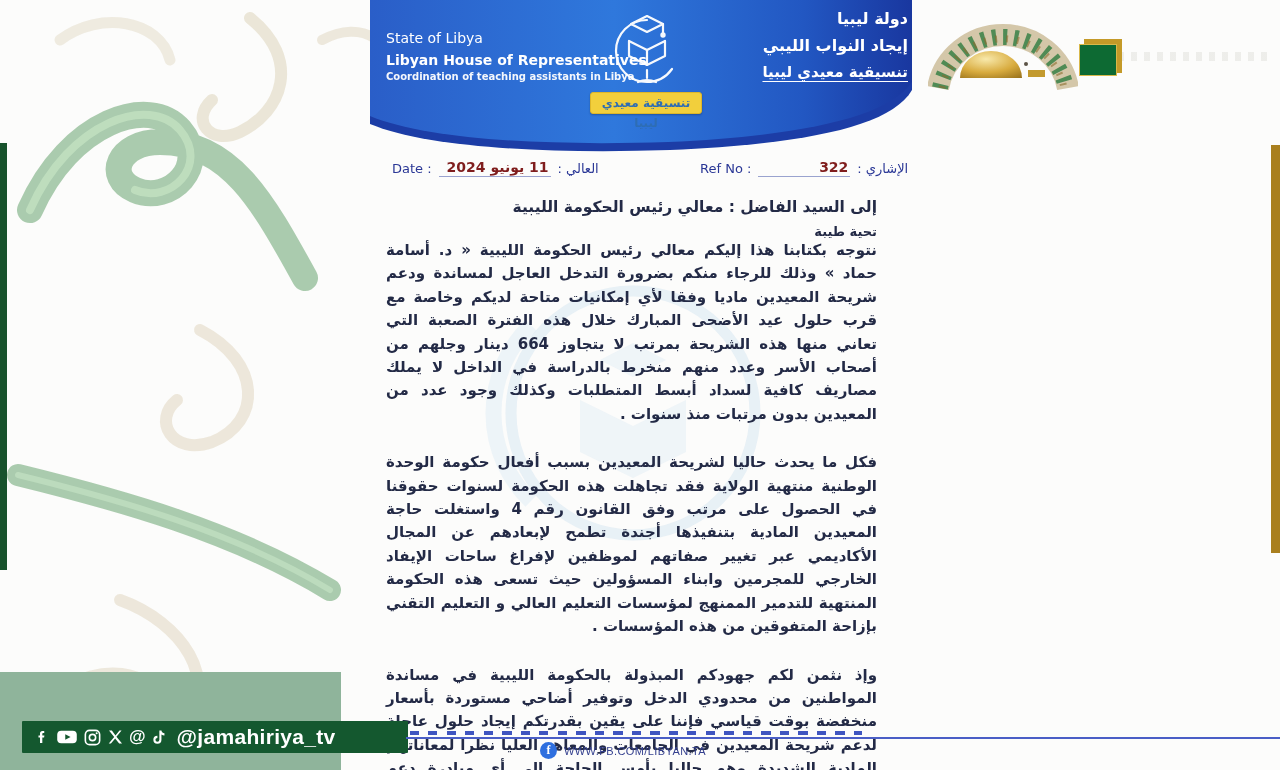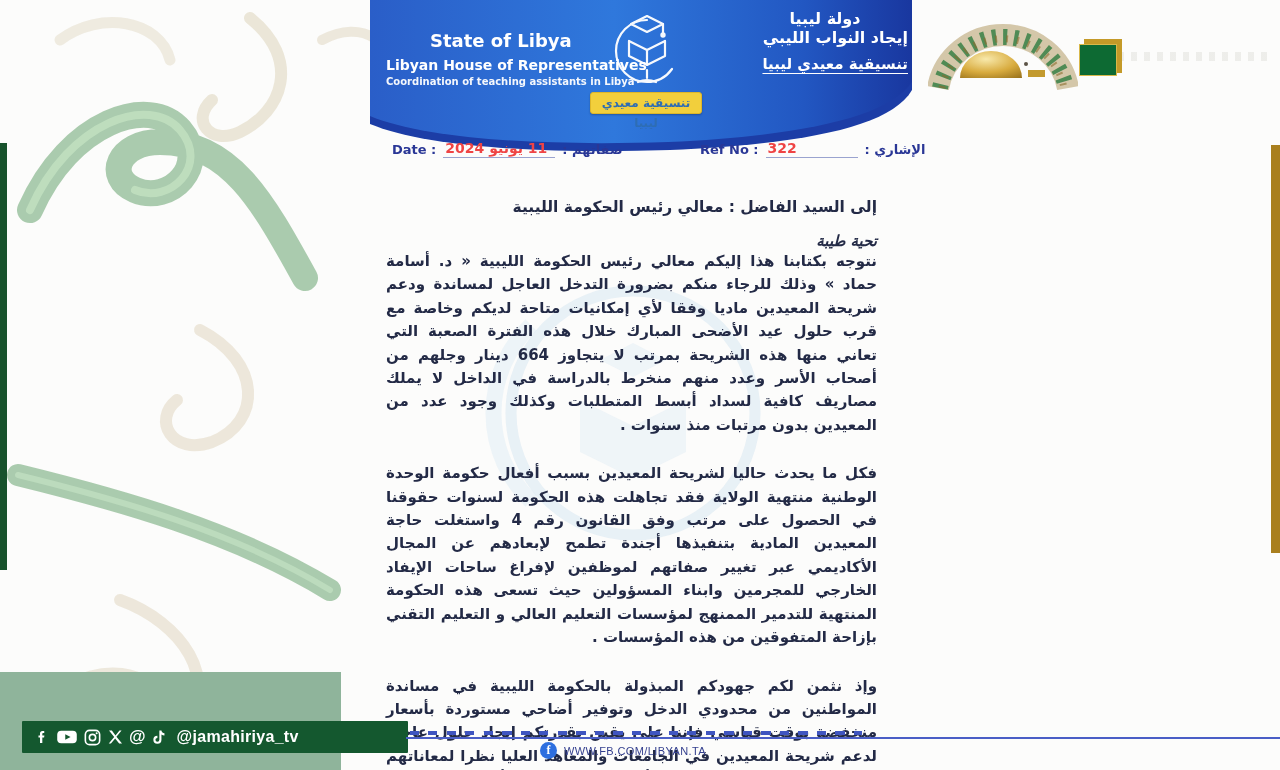--- a/index.html
+++ b/index.html
@@ -13,69 +13,69 @@
 
   
   .wm-left   { position:absolute; left:0; top:0; pointer-events:none; }
   .wm-center { position:absolute; left:468px; top:248px; pointer-events:none; }
   .wm-topright-line { position:absolute; left:1118px; top:52px; width:152px; height:9px; opacity:.45;
     background:repeating-linear-gradient(90deg,#dcdcd6 0 6px, transparent 6px 13px); border-radius:4px; }
 
   
   .banner { position:absolute; left:370px; top:0; width:542px; height:156px; }
   .banner-en { position:absolute; left:386px; top:30px; color:#ffffff; }
-  .banner-en .l1 { font-size:18px; font-weight:bold; margin-bottom:6px;margin-left:44px; }
+  .banner-en .l1 { font-size:14px; font-weight:normal; margin-bottom:6px; }
   .banner-en .l2 { font-size:14px; font-weight:bold; margin-bottom:3px; }
   .banner-en .l3 { font-size:10px; font-weight:600; opacity:.95; }
   .banner-ar { position:absolute; left:742px; top:9px; width:166px; text-align:right;
     direction:rtl; color:#ffffff; }
-  .banner-ar .l1 { font-size:16px; font-weight:bold; margin-bottom:0;text-align:center; }
+  .banner-ar .l1 { font-size:16px; font-weight:bold; margin-bottom:8px; }
   .banner-ar .l2 { font-size:16px; font-weight:bold; margin-bottom:8px; }
   .banner-ar .l3 { font-size:15px; font-weight:bold; text-decoration:underline; text-underline-offset:4px; }
   .banner-logo { position:absolute; left:606px; top:4px; }
   .banner-badge { position:absolute; left:590px; top:92px; width:112px; height:22px;
     background:#f2cf3c; border:1px solid #ddb62a; border-radius:3px; color:#2e6db4;
     font-size:12px; font-weight:bold; text-align:center; line-height:20px; direction:rtl;
     box-shadow:0 1px 2px rgba(0,0,0,.25); }
 
   
   .meta-row { position:absolute; top:141px; left:0; width:1280px; height:34px; }
   .meta-group { position:absolute; display:flex; align-items:flex-end; gap:7px; }
   .meta-date { left:392px; }
   .meta-ref  { left:700px; }
-  .meta-label { font-size:13px; font-weight:bold; color:#2a3796; white-space:nowrap; padding-bottom:1px; }
+  .meta-label { font-size:13px; font-weight:normal; color:#2a3796; white-space:nowrap; padding-bottom:1px; }
   .meta-label.ar { direction:rtl; }
-  .meta-line { display:inline-block; text-align:left; border-bottom:1.6px solid #9aa3cf;
-    font-size:14px; font-weight:bold; color:#ef4444; padding:0 2px 1px 2px; line-height:15px; }
+  .meta-line { display:inline-block; text-align:right; border-bottom:1.6px solid #9aa3cf;
+    font-size:14px; font-weight:bold; color:#7f1d1d; padding:0 2px 1px 2px; line-height:15px;margin-top:19px; }
   .meta-line.date-w { min-width:112px; }
   .meta-line.ref-w  { min-width:92px; }
 
   
   .letter { position:absolute; left:386px; top:198px; width:491px; direction:rtl;
     color:#232a46; }
   .letter .title { font-size:15.5px; font-weight:bold; text-align:right; }
-  .letter .greeting { font-size:15px; font-weight:bold; text-align:right; margin-top:16px;font-style:italic; }
+  .letter .greeting { font-size:13px; font-weight:bold; text-align:right; margin-top:8px; }
   .letter p { font-size:15px; font-weight:bold; line-height:23.4px; text-align:justify;
     text-align-last:right; margin-top:0; }
   .letter p + p { margin-top:25px; }
 
   
   .dome-logo { position:absolute; left:928px; top:6px; }
   .green-book { position:absolute; left:1084px; top:39px; width:38px; height:34px; background:#c49a28; }
   .green-book .inner { position:absolute; left:-5px; top:5px; width:38px; height:32px;
     background:#0d6a33; border:1px solid #d8b84a; }
 
   
   .sage-block { position:absolute; left:0; top:672px; width:341px; height:98px; background:#8fb49b; }
   .social-bar { position:absolute; left:22px; top:721px; width:386px; height:32px; background:#14582f;
     display:flex; align-items:center; gap:6px; padding:0 12px; border-radius:1px; }
   .social-bar .icon { display:flex; align-items:center; justify-content:center; height:20px; }
   .social-bar .glyph { color:#fff; font-weight:bold; font-size:17px; line-height:20px;
     font-family:"Liberation Sans",sans-serif; }
-  .social-handle { color:#ffffff; font-size:16px; font-weight:bold; letter-spacing:.3px;
+  .social-handle { color:#ffffff; font-size:21px; font-weight:bold; letter-spacing:.3px;
     font-family:"Liberation Sans",sans-serif; margin-left:4px; white-space:nowrap; }
 
   .connector-line { position:absolute; left:406px; top:737px; width:874px; height:2px; background:#4a5ec6; }
   .connector-dashes { position:absolute; left:410px; top:731px; width:452px; height:4px;
     background:repeating-linear-gradient(90deg,#3f55c0 0 9px, transparent 9px 18.5px); }
 
   .fb-row { position:absolute; left:540px; top:742px; display:flex; align-items:center; gap:7px; }
   .fb-circle { width:17px; height:17px; border-radius:50%; background:#2e6fdf; color:#fff;
     font-size:12px; font-weight:bold; text-align:center; line-height:17px;
     font-family:"Liberation Serif","DejaVu Serif",serif; }
@@ -171,21 +171,21 @@
   </svg>
 
   <div class="green-book">
     <div class="inner"></div>
   </div>
 
   <div class="meta-row">
     <div class="meta-group meta-date">
       <span class="meta-label">Date :</span>
       <span class="meta-line date-w" dir="rtl">11 يونيو 2024</span>
-      <span class="meta-label ar">صفاتهم :</span>
+      <span class="meta-label ar">العالي :</span>
     </div>
     <div class="meta-group meta-ref">
       <span class="meta-label">Ref No :</span>
       <span class="meta-line ref-w">322</span>
       <span class="meta-label ar">الإشاري :</span>
     </div>
   </div>
 
   <div class="letter">
     <div class="title">إلى السيد الفاضل : معالي رئيس الحكومة الليبية</div>

